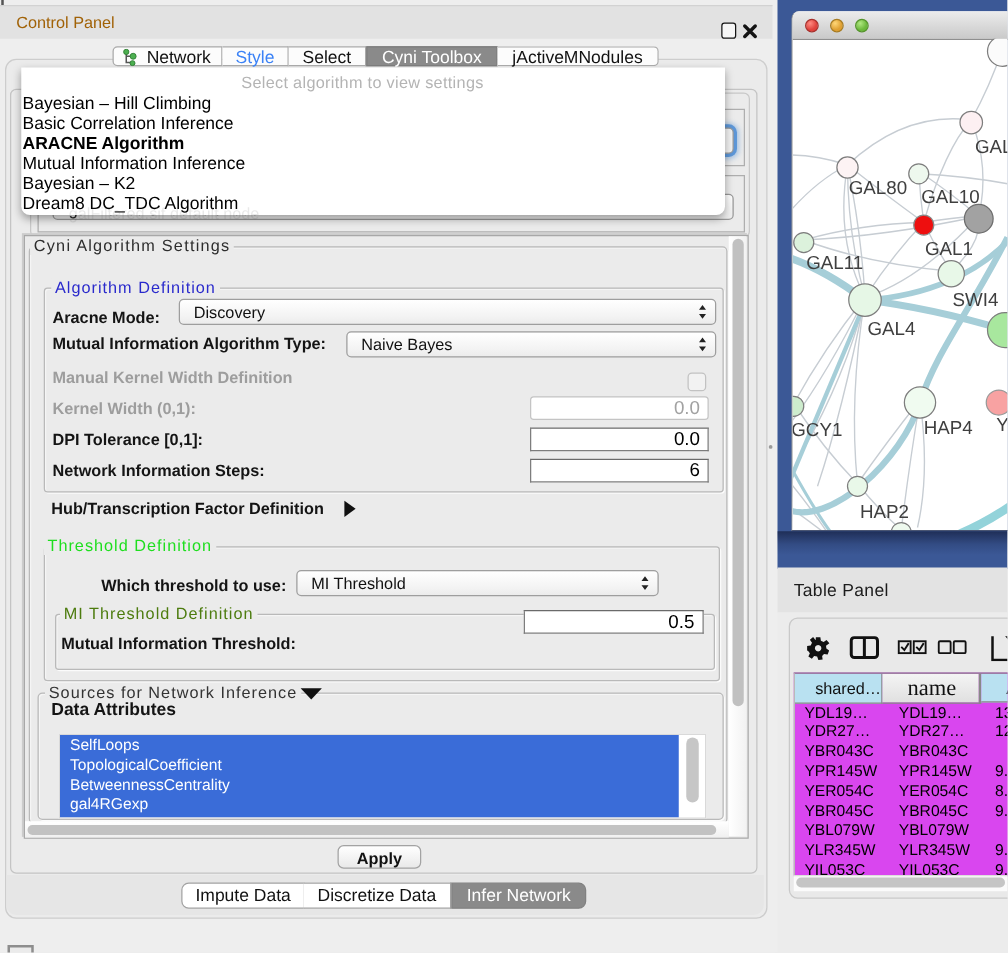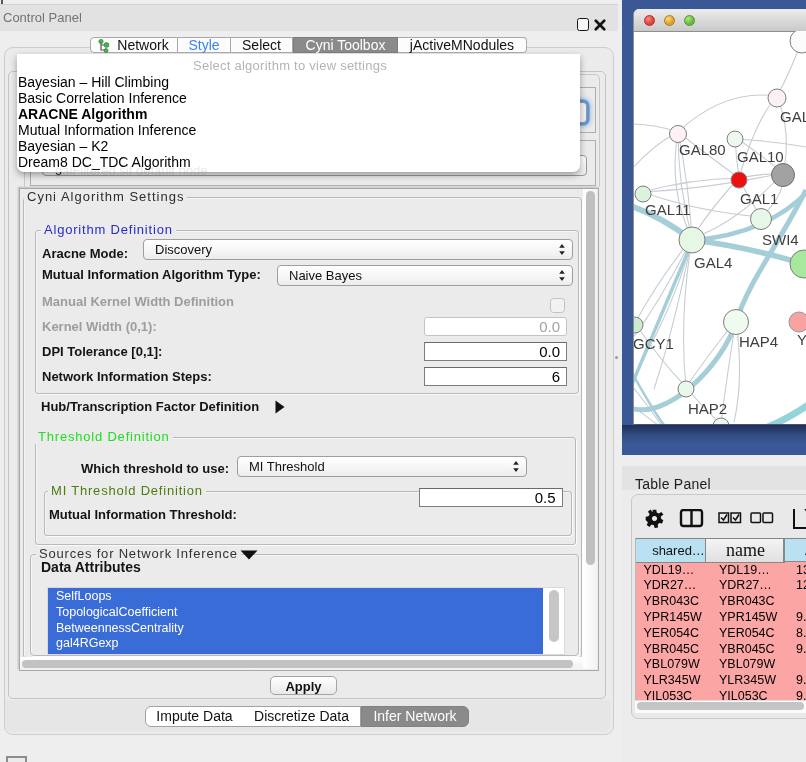--- a/index.html
+++ b/index.html
@@ -21,21 +21,21 @@
   .gtitle{position:absolute;font-size:13px;letter-spacing:0.8px;background:#ebebeb;padding:0 3px;white-space:nowrap;line-height:14px;}
 </style>
 </head>
 <body>
 <div id="page">
 
 <div class="abs" style="left:0;top:0;width:620px;height:762px;background:#eeeeee;"></div>
 <div class="abs" style="left:1px;top:0;width:2px;height:4px;background:#555;"></div>
 
 <div class="abs" style="left:0;top:4px;width:618px;height:26px;background:#e2e2e2;border-top:1px solid #d2d2d2;">
-  <div class="abs" style="left:3px;top:0;height:26px;line-height:26px;font-size:13px;color:#737373;">Control Panel</div>
+  <div class="abs" style="left:13px;top:0;height:26px;line-height:26px;font-size:13px;color:#a16207;">Control Panel</div>
   <div class="abs" style="left:576.5px;top:13px;width:10.5px;height:10.5px;border:1.4px solid #151515;border-radius:2.5px;background:#f6f6f6;"></div>
   <svg class="abs" style="left:594px;top:13.5px;" width="12" height="12" viewBox="0 0 12 12">
     <path d="M1.8 1.8 L10.2 10.2 M10.2 1.8 L1.8 10.2" stroke="#131313" stroke-width="2.7" stroke-linecap="round"></path>
   </svg>
 </div>
 
 <div class="abs" style="left:4px;top:47px;width:608px;height:686px;border:1px solid #cdcdcd;border-radius:9px;background:#ebebeb;"></div>
 
 <div class="abs" style="left:8px;top:71px;width:596px;height:626px;border:1px solid #c4c4c4;border-radius:5px;background:#ebebeb;"></div>
 
@@ -243,21 +243,21 @@
       <text x="60" y="237">GAL4</text>
       <text x="128" y="214">SWI4</text>
       <text x="-1" y="318">GCY1</text>
       <text x="105" y="316">HAP4</text>
       <text x="163" y="314">Y</text>
       <text x="54" y="383">HAP2</text>
     </g>
   </svg>
 </div>
 
-<div class="abs" style="left:622px;top:454px;width:184px;height:36px;background:#e3e3e3;margin-top:12px;">
+<div class="abs" style="left:622px;top:454px;width:184px;height:36px;background:#e3e3e3;">
   <div class="abs" style="left:13px;top:0;height:36px;line-height:36px;font-size:14px;letter-spacing:0.25px;color:#1c1c1c;">Table Panel</div>
 </div>
 <div class="abs" style="left:622px;top:490px;width:184px;height:272px;background:#ececec;"></div>
 
 <div class="abs" style="left:631px;top:494px;width:200px;height:223px;border:1px solid #c9c9c9;border-radius:7px;background:#e9e9e9;"></div>
 
 <svg class="abs" style="left:645px;top:509px;" width="161" height="20" viewBox="0 0 161 20">
 
   <g transform="translate(9.5,9.5)">
     <path fill="#111" d="M -1.8,-8.8 L 1.8,-8.8 L 2.2,-6 L 4.4,-4.9 L 6.7,-6.6 L 9,-4 L 6.3,-2 L 6.6,0.3 L 8.8,1.8 L 7.6,5 L 4.7,4.6 L 3.2,6.3 L 3.6,9 L 0.2,9.4 L -0.8,6.6 L -3.2,6.3 L -5,8.4 L -7.8,6.6 L -6.6,4 L -8,2.2 L -8.8,1.8 L -8.8,-1.8 L -6,-2.2 L -4.9,-4.4 L -6.6,-6.7 L -4,-9 L -2,-6.3 Z
@@ -272,21 +272,21 @@
     <path d="M 76,8.5 L 78.5,11 L 82,5.5"></path>
     <rect x="86" y="4" width="9.5" height="9.5"></rect>
     <path d="M 88,8.5 L 90.5,11 L 94,5.5"></path>
     <rect x="106" y="4" width="9.5" height="9.5" rx="1"></rect>
     <rect x="118" y="4" width="9.5" height="9.5" rx="1"></rect>
   </g>
 
   <path d="M 149,-3 L 158,-3 L 163,3 L 163,19 L 149,19 Z" fill="none" stroke="#111" stroke-width="2"></path>
 </svg>
 
-<div class="abs" style="left:635px;top:538px;width:171px;height:162px;background:#fca5a5;border-left:1px solid #b9b9b9;border-top:1px solid #858585;overflow:hidden;">
+<div class="abs" style="left:635px;top:538px;width:171px;height:162px;background:#d946ef;border-left:1px solid #b9b9b9;border-top:1px solid #858585;overflow:hidden;">
 
   <div class="abs" style="left:0;top:0;width:69px;height:23px;background:#b9e1f1;border-right:1px solid #888;border-bottom:1px solid #888;text-align:center;text-indent:16px;line-height:23px;font-size:13px;color:#111;">shared…</div>
   <div class="abs" style="left:70px;top:0;width:77px;height:23px;background:linear-gradient(#f4f4f4,#e0e0e0);border-right:2px solid #888;border-bottom:1px solid #888;text-align:left;text-indent:20px;line-height:23px;font-size:18px;color:#111;font-family:Liberation Serif, serif;">name</div>
   <div class="abs" style="left:149px;top:0;width:62px;height:23px;background:#b9e1f1;border-bottom:1px solid #888;text-align:left;padding-left:20px;box-sizing:border-box;line-height:23px;font-size:13px;color:#111;">A</div>
 
   <div class="abs" style="left:7.5px;top:23.6px;font-size:12.5px;color:#000;line-height:15.8px;white-space:pre;">YDL19…
 YDR27…
 YBR043C
 YPR145W
 YER054C

